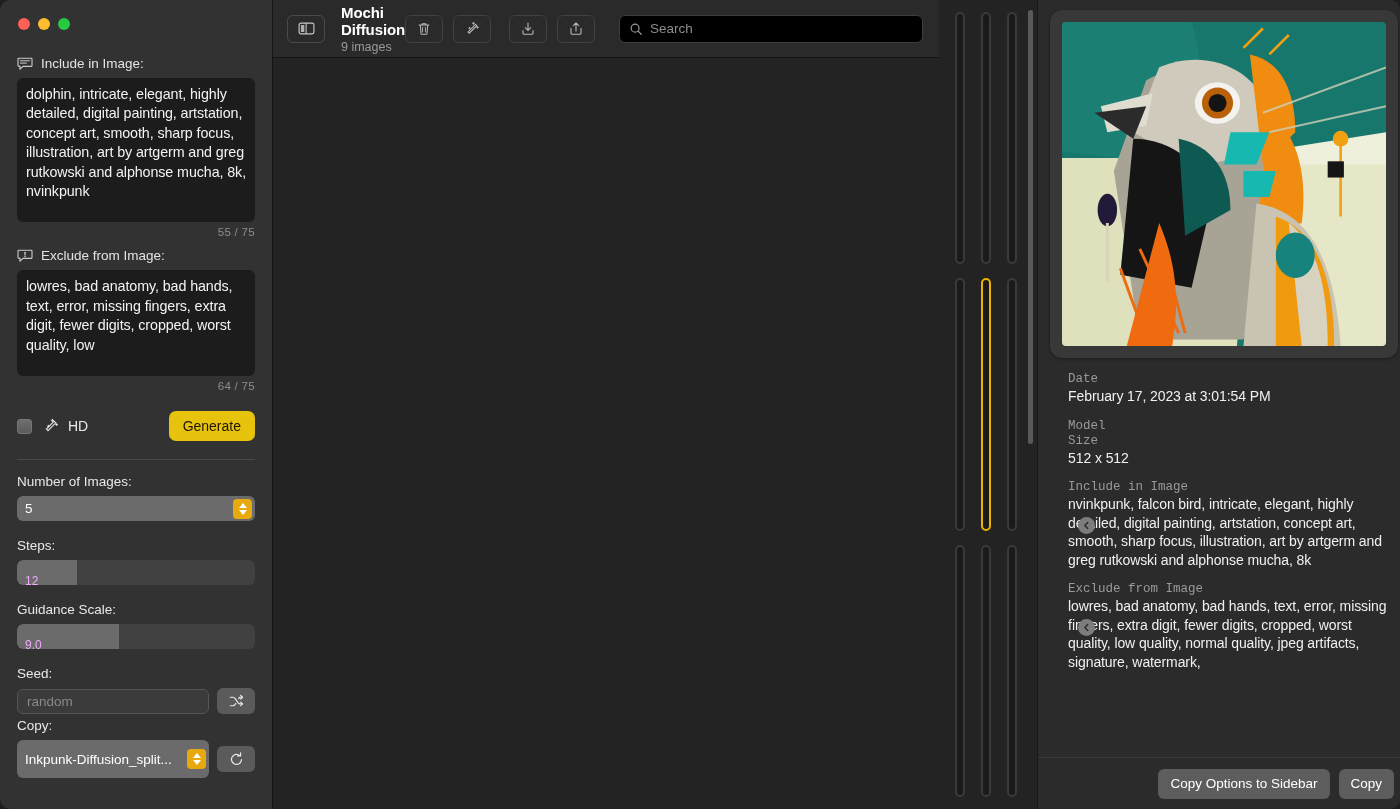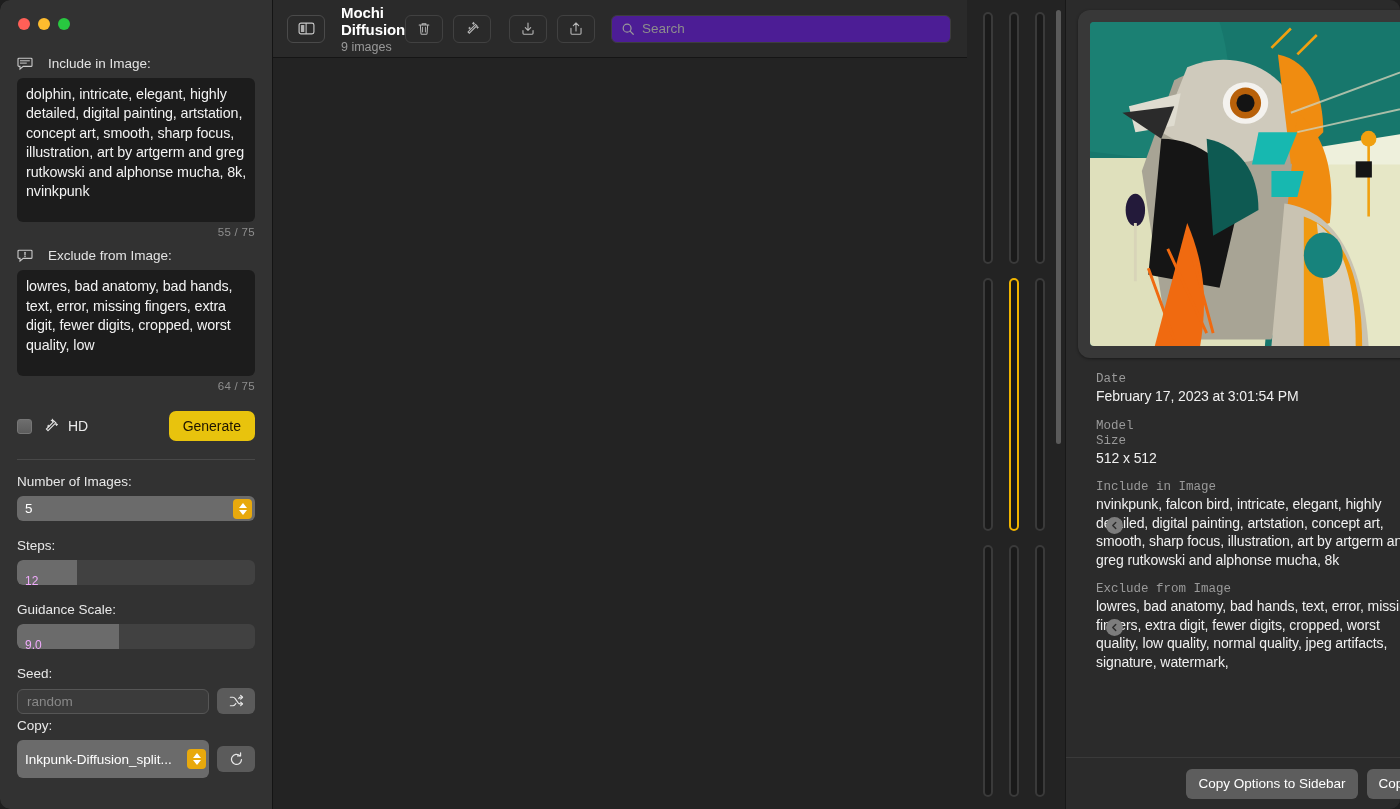--- a/index.html
+++ b/index.html
@@ -32,21 +32,21 @@
     display: flex; gap: 8px;
   }
   .tl { width: 12px; height: 12px; border-radius: 50%; }
   .tl.red { background: #ff5f57; }
   .tl.yellow { background: #febc2e; }
   .tl.green { background: #28c840; }
 
   .side-body { padding: 55px 17px 0 17px; }
 
   .field-label {
-    display: flex; align-items: center; gap: 15px;
+    display: flex; align-items: center; gap: 8px;
     color: #e3e3e3; font-size: 13.5px; margin-bottom: 7px;
   }
   .field-label .ic { width: 16px; height: 16px; flex: 0 0 16px; opacity: .92; }
 
   .prompt-box {
     background: #1c1c1c;
     border-radius: 6px;
     padding: 7px 9px 21px 9px;
     color: #f2f2f2;
     font-size: 14.3px;
@@ -188,25 +188,25 @@
   .title-wrap { margin-left: 16px; }
   .app-title { color: #fff; font-size: 15px; font-weight: bold; letter-spacing: -.1px; }
   .app-sub { color: #999; font-size: 12.5px; margin-top: 2px; }
   .tb-right { margin-left: auto; display: flex; align-items: center; gap: 10px; }
   .tb-icon {
     width: 38px; height: 28px; border-radius: 6px;
     border: 1px solid #414141;
     display: flex; align-items: center; justify-content: center;
   }
   .search {
-    width: 340px; height: 28px; border-radius: 6px;
-    background: #4c1d95; border: 1px solid #3d3d3d;
+    width: 304px; height: 28px; border-radius: 6px;
+    background: #000000; border: 1px solid #3d3d3d;
     display: flex; align-items: center; gap: 7px;
     padding: 0 9px;
-    margin-left: 6px;
+    margin-left: 14px;
   }
   .search .ph { color: #8d8d8d; font-size: 13.5px; }
 
   .content { flex: 1; display: flex; overflow: hidden; }
 
   .grid-wrap {
     flex: 1; padding: 12px 20px 12px 16px;
     display: grid;
     grid-template-columns: repeat(3, 1fr);
     grid-template-rows: repeat(3, 1fr);

